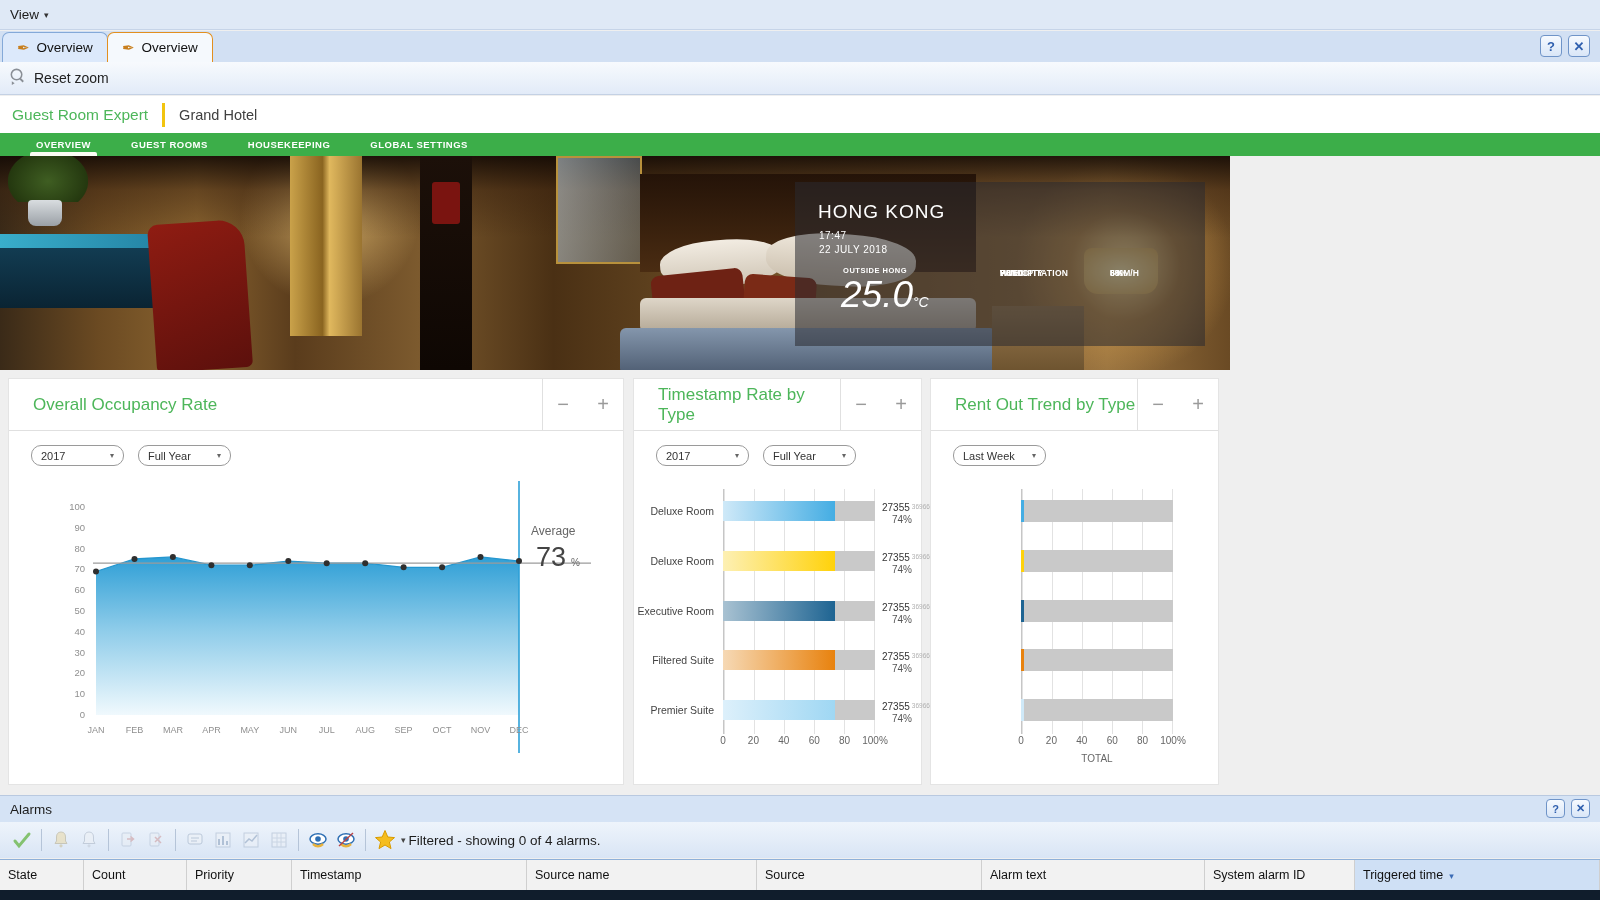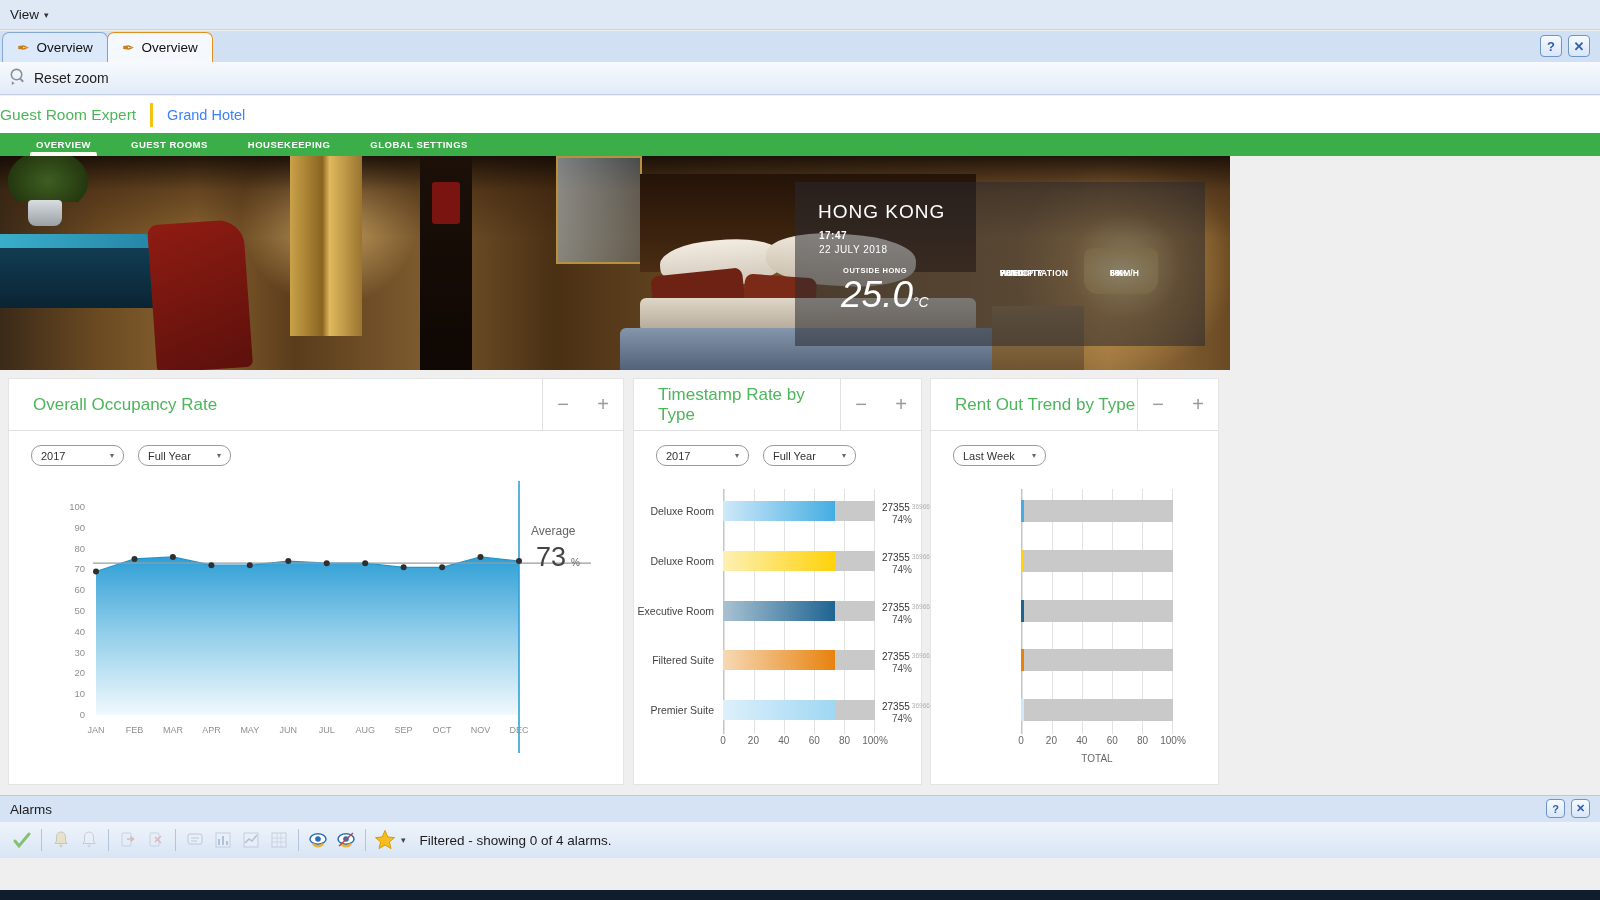--- a/index.html
+++ b/index.html
@@ -21,24 +21,24 @@
   .winbtns { position:absolute; right:10px; top:4px; display:flex; gap:6px; }
   .winbtn { width:22px; height:22px; border:1px solid #6f94c8; border-radius:4px; color:#2f5fae;
             background:linear-gradient(#f6faff,#d9e6f7); font-size:13px; font-weight:bold;
             display:flex; align-items:center; justify-content:center; }
   .resetbar { position:absolute; left:0; top:62px; width:1600px; height:33px;
               background:linear-gradient(#f7fafd,#e2ebf8); border-bottom:1px solid #c4d1e4;
               display:flex; align-items:center; gap:7px; padding-left:8px; font-size:14px; color:#222; }
 
   
   .appheader { position:absolute; left:0; top:96px; width:1600px; height:37px; background:#fff;
-               display:flex; align-items:center; }
+               display:flex; align-items:center; padding-left:12px; }
   .brand { color:#4db65a; font-size:15.5px; }
   .vdiv  { width:3px; height:24px; background:#f2c40f; margin:0 14px; }
-  .site  { font-size:14.5px; color:#3b82f6; }
+  .site  { font-size:14.5px; color:#404040; }
   .greennav { position:absolute; left:0; top:133px; width:1600px; height:23px; background:#3cae49;
               display:flex; padding-left:16px; }
   .nav-item { color:#fff; font-size:9.5px; font-weight:bold; letter-spacing:.5px;
               padding:0 20px; display:flex; align-items:center; position:relative; }
   .nav-item.active::after { content:""; position:absolute; left:14px; right:14px; bottom:0;
               height:4px; background:#fcfcf4; border-radius:2px 2px 0 0; }
 
   
   .hero { position:absolute; left:0; top:156px; width:1230px; height:214px; overflow:hidden;
     background-image:
@@ -64,21 +64,21 @@
   .h-cushion2 { left:744px; top:120px; width:72px; height:36px; background:#7a2a16; border-radius:8px; transform:rotate(4deg); }
   .h-sheet { left:640px; top:142px; width:336px; height:34px; background:linear-gradient(#ded6c8,#b4a896); border-radius:6px; }
   .h-bedbase { left:620px; top:172px; width:376px; height:46px; background:linear-gradient(#8496ac,#4e5d72); border-radius:6px; }
   .h-stand { left:992px; top:150px; width:92px; height:64px; background:linear-gradient(#9a7a4e,#6e5430); }
   .h-lampshade { left:1084px; top:92px; width:74px; height:46px; background:radial-gradient(#fbe7a8,#d8aa55); border-radius:8px 8px 14px 14px; }
 
   .weather { position:absolute; left:795px; top:26px; width:410px; height:164px;
              background:rgba(42,42,48,.55); color:#fff; }
   .weather > div { position:absolute; }
   .w-city { left:23px; top:19px; font-size:19px; letter-spacing:1px; }
-  .w-time { left:24px; top:48px; font-size:10px; letter-spacing:.5px;font-weight:bold; }
+  .w-time { left:24px; top:48px; font-size:10px; letter-spacing:.5px; }
   .w-date { left:24px; top:62px; font-size:10px; letter-spacing:.5px; }
   .w-templabel { left:40px; top:84px; width:72px; font-size:7.5px; font-weight:bold; letter-spacing:.5px; text-align:right; }
   .w-temp { left:46px; top:92px; font-size:37px;font-style:italic; }
   .w-temp .unit { font-size:14px; }
   .w-metrics { left:205px; top:86px; font-size:8.5px; font-weight:bold; }
   .w-metric { display:flex; width:185px; margin-bottom:5px; }
   .w-metric .lbl { width:110px; letter-spacing:.3px; }
 
   
   .panel { position:absolute; background:#fff; border:1px solid #e4e4e4; }
@@ -114,21 +114,21 @@
   .alarmsbar { position:absolute; left:0; top:795px; width:1600px; height:27px; background:#d5e3f5;
                border-top:1px solid #b9c9e0; display:flex; align-items:center; padding:0 10px;
                font-size:13.5px; color:#1c1c1c; }
   .alarmsbar .winbtns { top:3px; }
   .alarmsbar .winbtn { width:19px; height:19px; font-size:11px; }
   .alarmtoolbar { position:absolute; left:0; top:822px; width:1600px; height:36px;
                   background:linear-gradient(#eef4fb,#d9e5f5); display:flex; align-items:center; padding-left:8px; }
   .tb-icon { width:22px; height:22px; margin:0 3px; display:flex; align-items:center; justify-content:center; }
   .tb-sep { width:1px; height:22px; background:#b5c4d8; margin:0 5px; }
   .tb-caret { font-size:9px; color:#444; margin-left:2px; }
-  .tb-status { margin-left:14px; font-size:13.5px; color:#1c1c1c; }
+  .tb-status { margin-left:3px; font-size:13.5px; color:#1c1c1c; }
   .alarmtable { position:absolute; left:0; top:859px; width:1600px; height:31px; display:flex;
                 background:#f2f2f2; border-top:1px solid #8fb0d8; }
   .th { height:31px; line-height:30px; font-size:12.5px; color:#111; padding-left:8px;
         border-right:1px solid #cfcfcf; overflow:hidden; white-space:nowrap; }
   .th.sorted { background:#cfe0f5; }
   .th .sort { color:#3a6bb5; font-size:9px; margin-left:6px; }
   .bottomstrip { position:absolute; left:0; top:890px; width:1600px; height:10px; background:#101d2c; }
 </style>
 </head>
 <body>
@@ -492,15 +492,26 @@
       <span class="tb-sep"></span>
       <span class="tb-icon">
         <svg width="22" height="22" viewBox="0 0 22 22">
           <path d="M11 1.5 L13.8 8 L20.5 8.6 L15.4 13 L17 19.6 L11 16 L5 19.6 L6.6 13 L1.5 8.6 L8.2 8 Z" fill="#f5bd1f" stroke="#d99b00"></path>
         </svg>
       </span>
       <span class="tb-caret">▾</span>
       <span class="tb-status">Filtered - showing 0 of 4 alarms.</span>
     </div>
 
+  <div class="alarmtable" id="alarm-table-header">
+      <div class="th" style="width: 84px;">State</div>
+      <div class="th" style="width: 103px;">Count</div>
+      <div class="th" style="width: 105px;">Priority</div>
+      <div class="th" style="width: 235px;">Timestamp</div>
+      <div class="th" style="width: 230px;">Source name</div>
+      <div class="th" style="width: 225px;">Source</div>
+      <div class="th" style="width: 223px;">Alarm text</div>
+      <div class="th" style="width: 150px;">System alarm ID</div>
+      <div class="th sorted" style="width: 245px;">Triggered time<span class="sort">▾</span></div>
+    </div>
 
   <div class="bottomstrip"></div>
 </div>
 
 </body></html>

